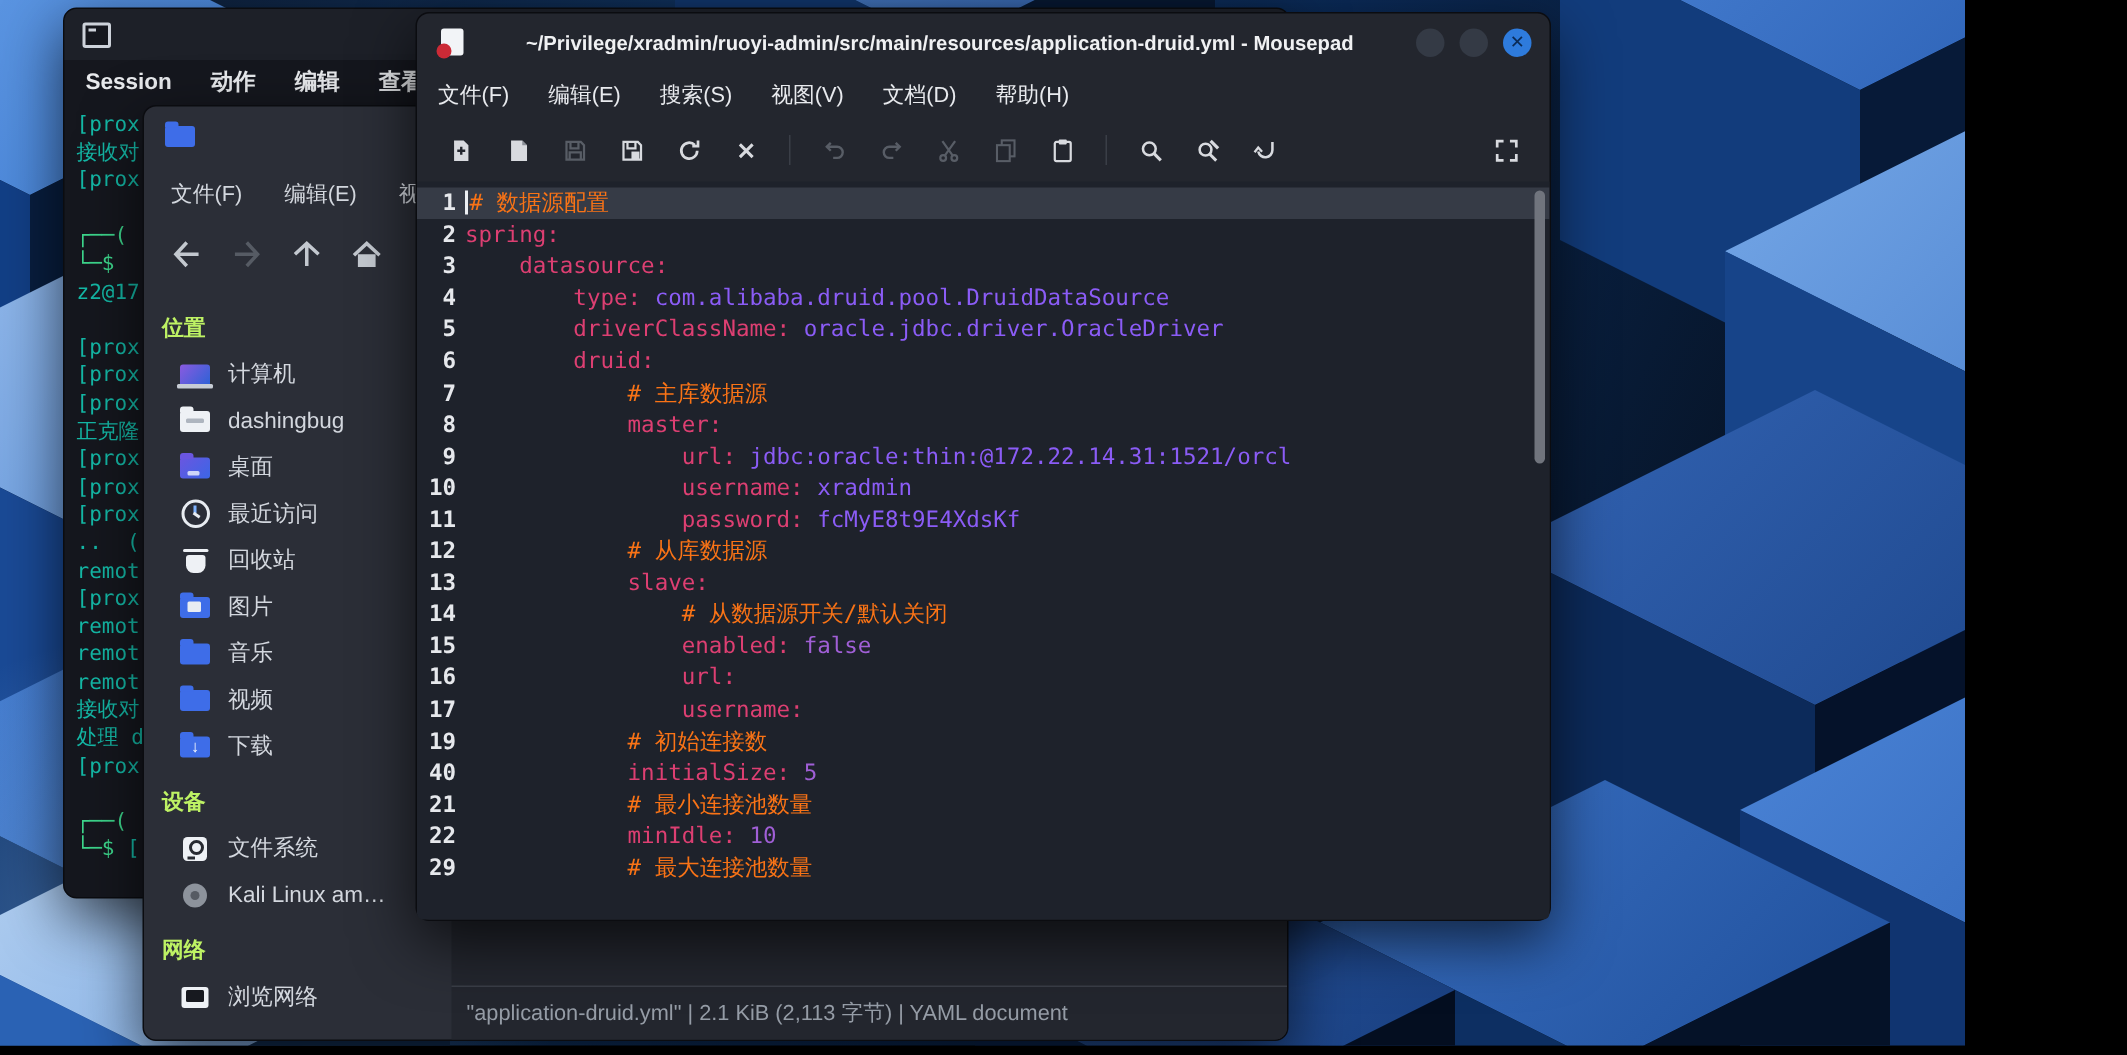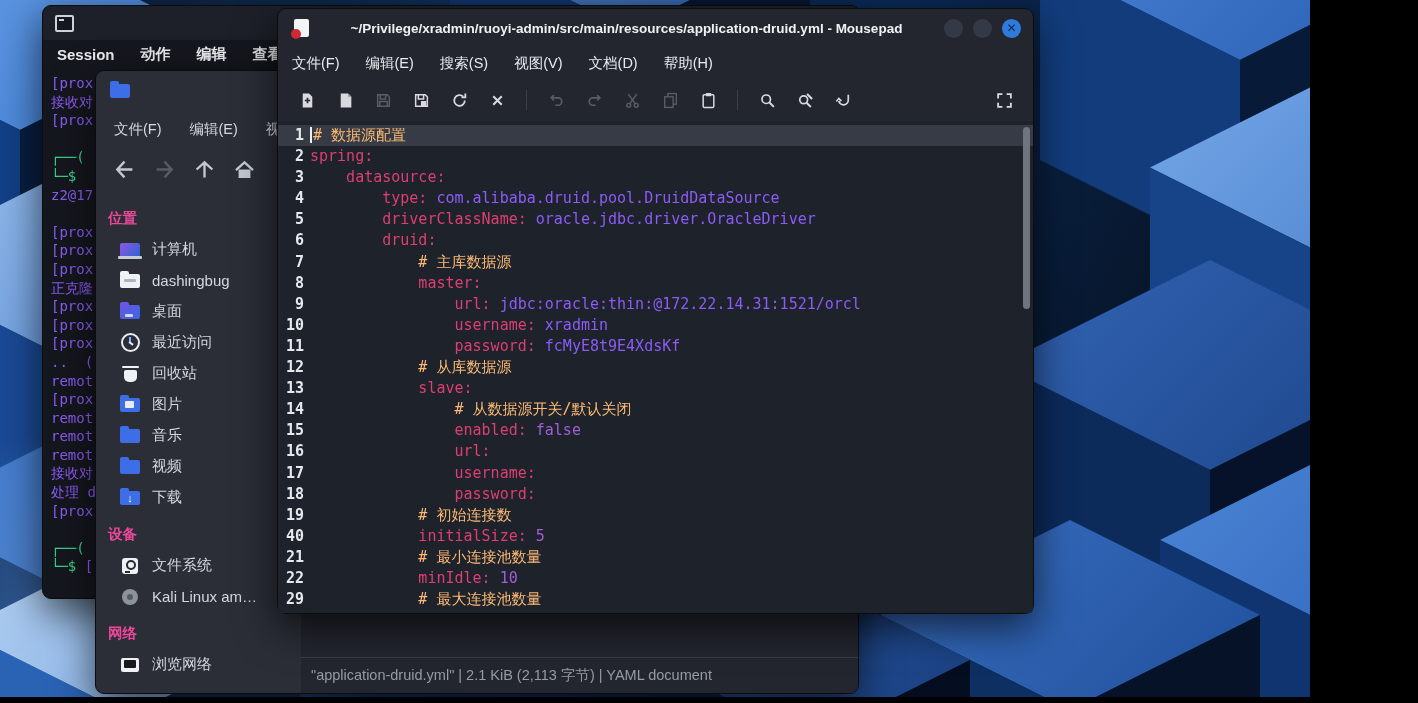--- a/index.html
+++ b/index.html
@@ -26,39 +26,39 @@
   
   #terminal{left:42px;top:5px;width:816px;height:592px;background:#15171e;}
   #terminal .tbar{height:34px;background:#1d2028;border-radius:8px 8px 0 0;
     display:flex;align-items:center;padding-left:12px;}
   .term-icon{width:15px;height:13px;border:2px solid #cdd2da;border-radius:2px;position:relative;background:#15171e;}
   .term-icon::before{content:"";position:absolute;left:2px;top:2px;width:5px;height:2px;background:#cdd2da;}
   #terminal .menubar{height:28px;display:flex;align-items:center;gap:26px;padding-left:14px;
     color:#e8eaed;font-weight:700;font-size:15px;}
   #term-body{padding:6px 0 0 8px;font-family:"DejaVu Sans Mono","Liberation Mono",monospace;
     font-size:14px;line-height:18.6px;white-space:pre;}
-  .tl-fg{color:#8b5cf6;}
+  .tl-fg{color:#14b8a6;}
   .tl-green{color:#3dd68c;}
 
   
   #thunar{left:95px;top:70px;width:762px;height:622px;background:#2b2e37;
     display:flex;flex-direction:column;}
   #thunar .tstrip{height:40px;display:flex;align-items:center;padding-left:14px;border-radius:8px 8px 0 0;}
   .folder-ico{width:20px;height:14px;background:#3e6de8;border-radius:2px;position:relative;}
   .folder-ico::before{content:"";position:absolute;left:0;top:-3px;width:9px;height:4px;background:#3e6de8;border-radius:2px 2px 0 0;}
   #thunar .menubar{height:36px;display:flex;align-items:center;gap:28px;padding-left:18px;
     color:#d3d7de;font-size:14.5px;}
   #thunar .toolbar{height:44px;display:flex;align-items:center;gap:16px;padding-left:16px;}
   .nav-btn{width:24px;height:24px;color:#c3c8cf;display:flex;align-items:center;justify-content:center;}
   .nav-btn.dim{color:#565b64;}
   .nav-btn svg{width:21px;height:21px;}
   .pathbar{height:28px;flex:1;margin:0 12px 0 6px;border:1px solid #464b55;border-radius:8px;background:#262932;}
   #fm-main{flex:1;display:flex;min-height:0;}
   #fm-sidebar{width:205px;padding-top:6px;overflow:hidden;}
-  .side-header{padding:12px 0 6px 12px;font-weight:700;font-size:14.5px;color:#ec4899;}
+  .side-header{padding:12px 0 6px 12px;font-weight:700;font-size:14.5px;color:#bef264;}
   .side-item{height:31px;display:flex;align-items:center;gap:10px;padding-left:22px;
     color:#d3d7de;font-size:15px;}
   .sicon{width:24px;display:flex;align-items:center;justify-content:center;flex:none;}
   
   .icon-folder,.icon-pictures-folder,.icon-downloads-folder{width:20px;height:14px;background:#3e6de8;border-radius:2px;position:relative;}
   .icon-folder::before,.icon-pictures-folder::before,.icon-downloads-folder::before{content:"";position:absolute;left:0;top:-3px;width:9px;height:4px;background:#3e6de8;border-radius:2px 2px 0 0;}
   .icon-pictures-folder::after{content:"";position:absolute;left:5px;top:3px;width:9px;height:7px;background:#e8ecf2;border-radius:1px;}
   .icon-downloads-folder::after{content:"↓";position:absolute;left:0;right:0;top:0;bottom:0;color:#fff;
     font-size:11px;line-height:14px;text-align:center;font-weight:700;}
   .icon-home-folder{width:20px;height:14px;background:#eef1f5;border-radius:2px;position:relative;}
@@ -107,21 +107,21 @@
   .tb-sep{width:1px;height:20px;background:#3a3e47;margin:0 6px;}
   .tb-spacer{flex:1;}
   #mp-editor{flex:1;background:#1e222b;position:relative;overflow:hidden;border-radius:0 0 4px 4px;
     font-family:"DejaVu Sans Mono","Liberation Mono",monospace;font-size:15px;padding-top:4px;}
   .ed-line{display:flex;height:21.1px;line-height:21.1px;white-space:pre;}
   .ed-line.cur{background:#363b46;}
   .ed-gutter{width:26px;flex:none;text-align:right;padding-right:6px;color:#e6e8ec;font-weight:700;}
   .ed-code{flex:1;}
   .tok-k{color:#dd3f72;}
   .tok-v{color:#8b5cf6;}
-  .tok-c{color:#fdba74;margin-top:10px;}
+  .tok-c{color:#f97316;margin-top:10px;}
   .tok-n{color:#a05fd6;}
   .ed-cursor{display:inline-block;width:2px;height:16px;background:#eceff3;vertical-align:-3px;margin-right:1px;}
   #mp-scrollthumb{position:absolute;right:3px;top:6px;width:7px;height:182px;border-radius:4px;background:#70747d;}
 </style>
 </head>
 <body>
 
 <div id="stage">
 
   <div id="wallpaper">
@@ -442,21 +442,20 @@
           <div class="ed-line"><span class="ed-gutter">8</span><span class="ed-code"><span class="tok-k">            master:</span></span></div>
           <div class="ed-line"><span class="ed-gutter">9</span><span class="ed-code"><span class="tok-k">                url:</span><span class="tok-v"> jdbc:oracle:thin:@172.22.14.31:1521/orcl</span></span></div>
           <div class="ed-line"><span class="ed-gutter">10</span><span class="ed-code"><span class="tok-k">                username:</span><span class="tok-v"> xradmin</span></span></div>
           <div class="ed-line"><span class="ed-gutter">11</span><span class="ed-code"><span class="tok-k">                password:</span><span class="tok-v"> fcMyE8t9E4XdsKf</span></span></div>
           <div class="ed-line"><span class="ed-gutter">12</span><span class="ed-code"><span class="tok-c">            # 从库数据源</span></span></div>
           <div class="ed-line"><span class="ed-gutter">13</span><span class="ed-code"><span class="tok-k">            slave:</span></span></div>
           <div class="ed-line"><span class="ed-gutter">14</span><span class="ed-code"><span class="tok-c">                # 从数据源开关/默认关闭</span></span></div>
           <div class="ed-line"><span class="ed-gutter">15</span><span class="ed-code"><span class="tok-k">                enabled:</span><span class="tok-n"> false</span></span></div>
           <div class="ed-line"><span class="ed-gutter">16</span><span class="ed-code"><span class="tok-k">                url:</span></span></div>
           <div class="ed-line"><span class="ed-gutter">17</span><span class="ed-code"><span class="tok-k">                username:</span></span></div>
-          <div class="ed-line"><span class="ed-gutter">18</span><span class="ed-code"><span class="tok-k">                password:</span></span></div>
           <div class="ed-line"><span class="ed-gutter">19</span><span class="ed-code"><span class="tok-c">            # 初始连接数</span></span></div>
           <div class="ed-line"><span class="ed-gutter">40</span><span class="ed-code"><span class="tok-k">            initialSize:</span><span class="tok-n"> 5</span></span></div>
           <div class="ed-line"><span class="ed-gutter">21</span><span class="ed-code"><span class="tok-c">            # 最小连接池数量</span></span></div>
           <div class="ed-line"><span class="ed-gutter">22</span><span class="ed-code"><span class="tok-k">            minIdle:</span><span class="tok-n"> 10</span></span></div>
           <div class="ed-line"><span class="ed-gutter">29</span><span class="ed-code"><span class="tok-c">            # 最大连接池数量</span></span></div>
         </div>
       <div id="mp-scrollthumb"></div>
     </div>
   </div>
 

